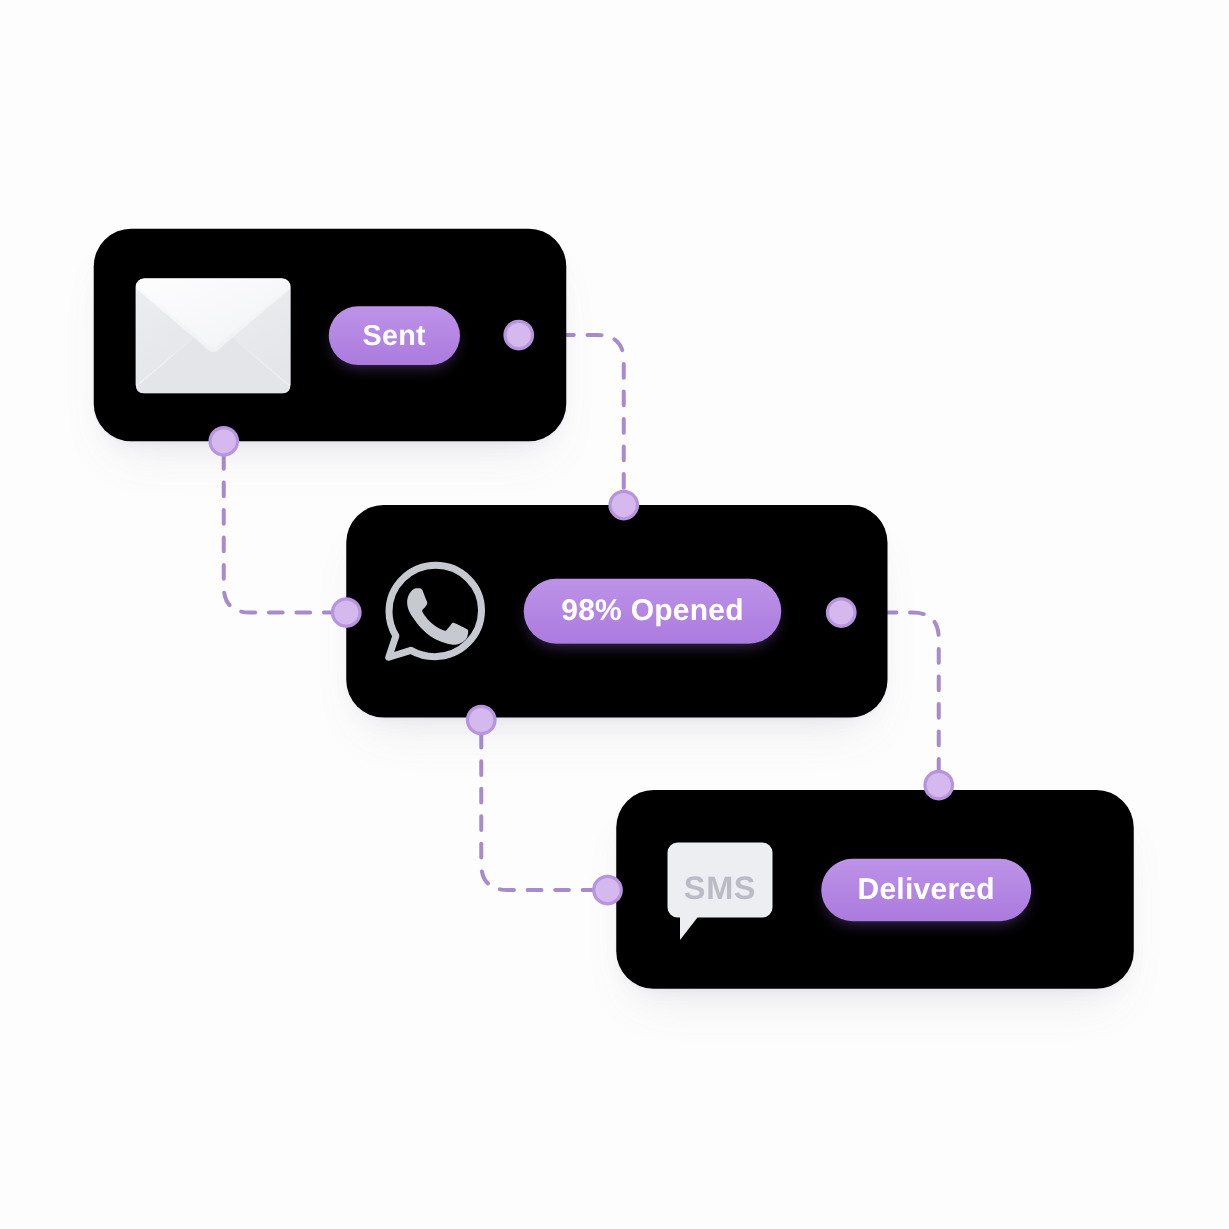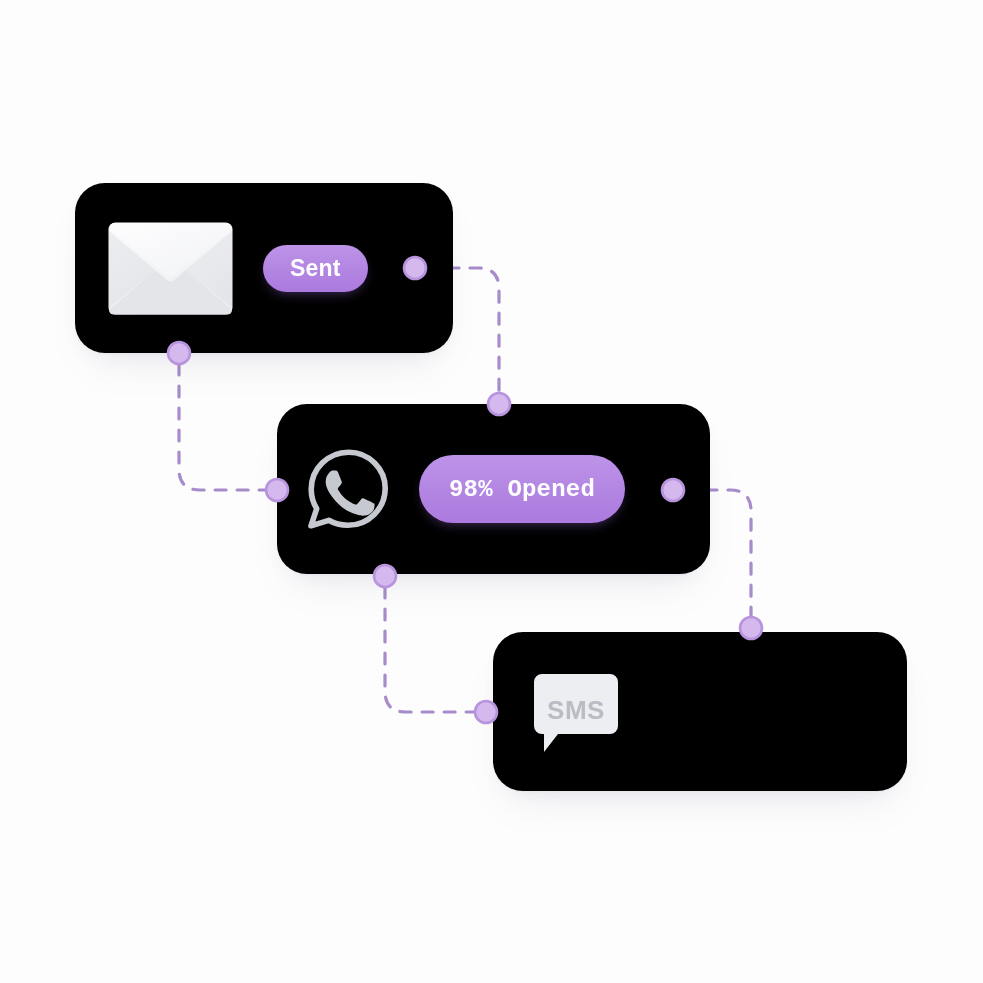--- a/index.html
+++ b/index.html
@@ -47,21 +47,21 @@
     border-radius:999px;
     color:#ffffff;
     font-weight:700;
     letter-spacing:0.2px;
     background:linear-gradient(180deg,#bd93e8 0%,#ab7ade 100%);
     box-shadow:0 5px 12px -4px rgba(150,105,215,0.45);
     white-space:nowrap;
     user-select:none;
   }
   #pill-sent{margin-left:30px;height:47px;padding:0 27px;font-size:23px;}
-  #pill-opened{margin-left:28px;height:68px;padding:0 30px;font-size:24px;font-family:Liberation Mono, monospace;}
+  #pill-opened{margin-left:28px;height:52px;padding:0 30px;font-size:24px;}
   #pill-delivered{margin-left:37px;height:50px;padding:0 29px;font-size:24px;}
 
   .sms-text{
     position:absolute;left:0;right:0;top:27px;
     text-align:center;
     font-size:26px;font-weight:700;color:#b9bcc4;
     letter-spacing:0.5px;
   }
 </style>
 </head>
@@ -115,20 +115,21 @@
     <span class="pill" id="pill-opened">98% Opened</span>
   </div>
 
   <div class="card" id="card-sms">
     <span class="icon-wrap smsbubble">
       <svg viewBox="0 0 88 88" width="88" height="88" fill="none">
         <path d="M10 6 L78 6 A8 8 0 0 1 86 14 L86 58 A8 8 0 0 1 78 66 L26 66 L12 84 L12 66 L10 66 A8 8 0 0 1 2 58 L2 14 A8 8 0 0 1 10 6 Z" fill="#eceef1"></path>
       </svg>
       <span class="sms-text">SMS</span>
     </span>
+    <span class="pill" id="pill-delivered">Delivered</span>
   </div>
 
   <svg class="nodes" viewBox="0 0 983 983" width="983" height="983" fill="none">
     <g id="node-group">
         <circle cx="415" cy="268" r="11" fill="#d4b8ee" stroke="#b794dd" stroke-width="2.6"></circle>
         <circle cx="179" cy="353" r="11" fill="#d4b8ee" stroke="#b794dd" stroke-width="2.6"></circle>
         <circle cx="277" cy="490" r="11" fill="#d4b8ee" stroke="#b794dd" stroke-width="2.6"></circle>
         <circle cx="499" cy="404" r="11" fill="#d4b8ee" stroke="#b794dd" stroke-width="2.6"></circle>
         <circle cx="385" cy="576" r="11" fill="#d4b8ee" stroke="#b794dd" stroke-width="2.6"></circle>
         <circle cx="673" cy="490" r="11" fill="#d4b8ee" stroke="#b794dd" stroke-width="2.6"></circle>

